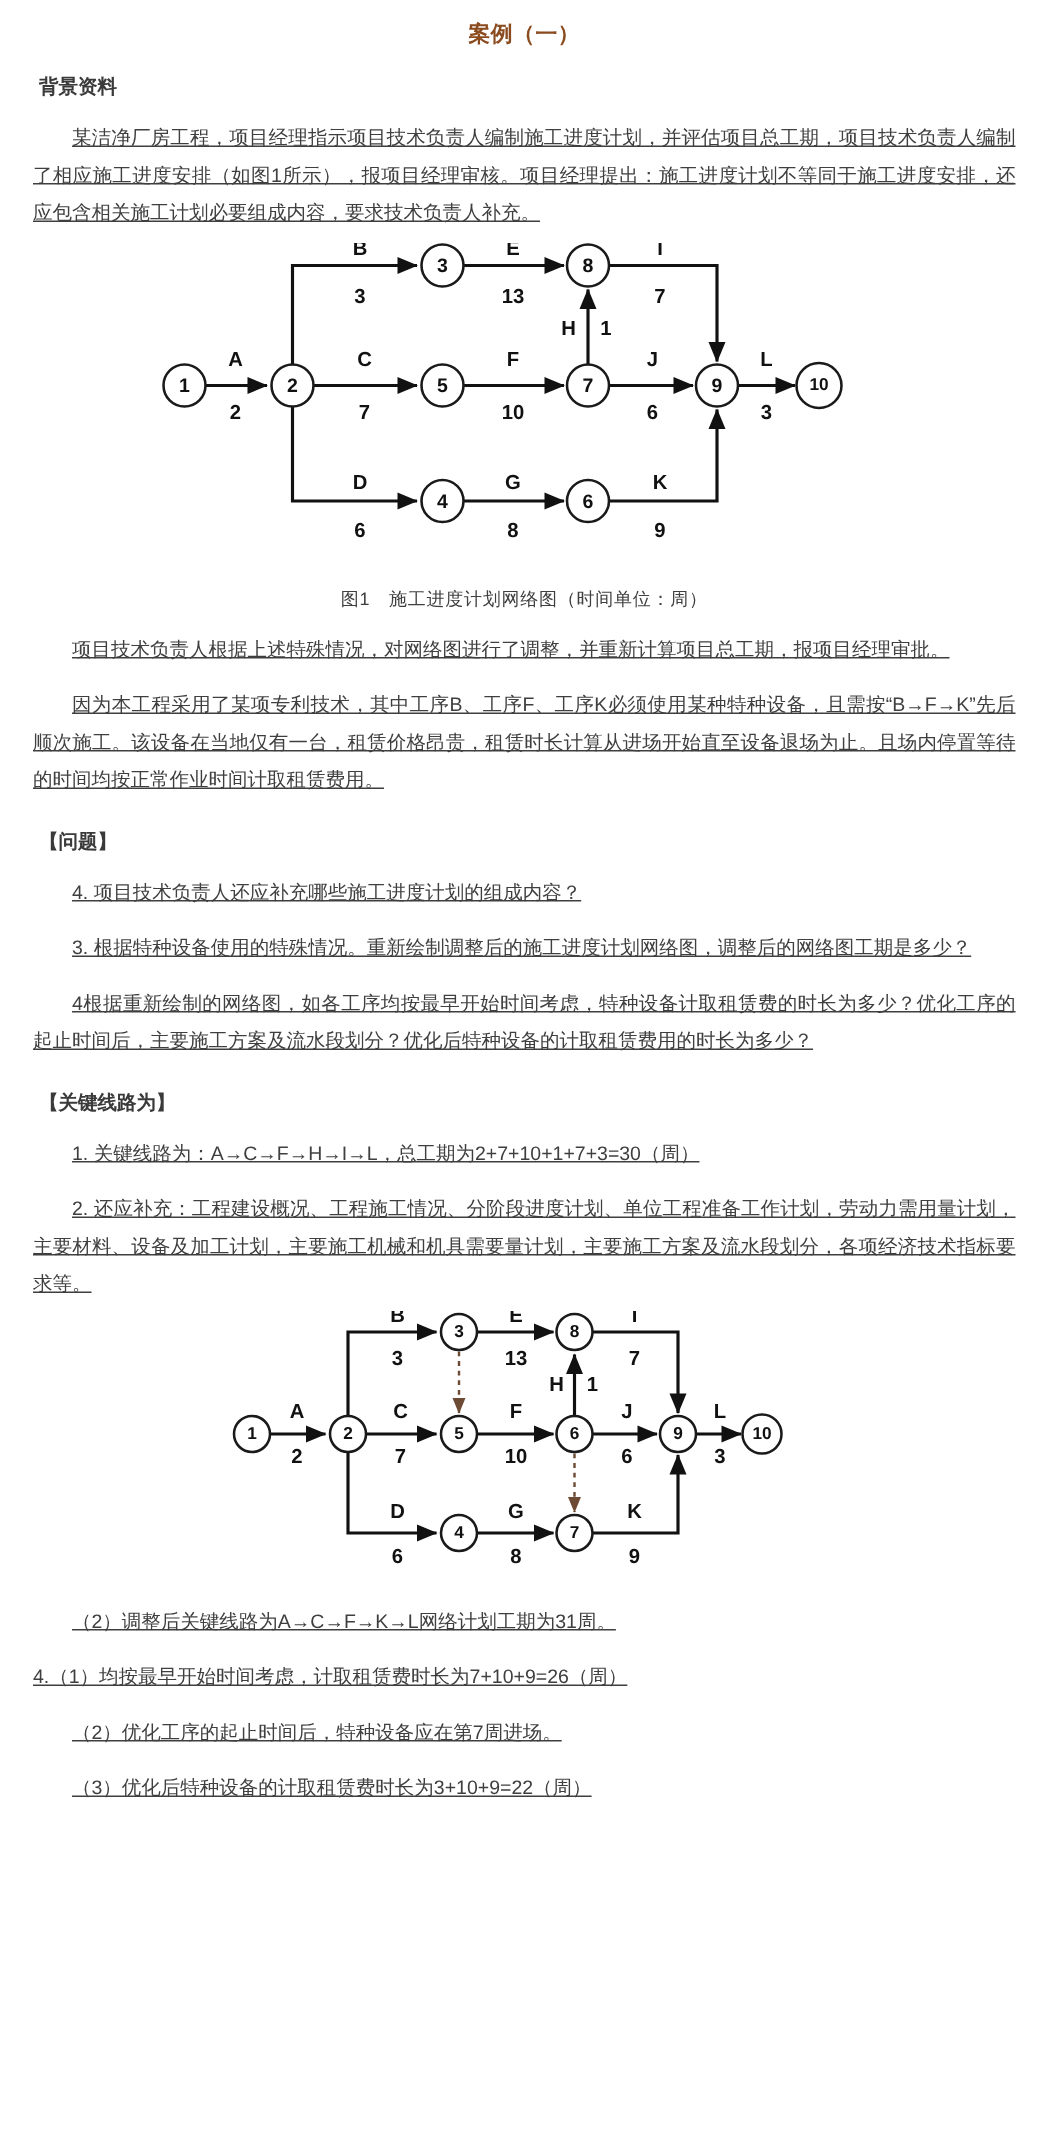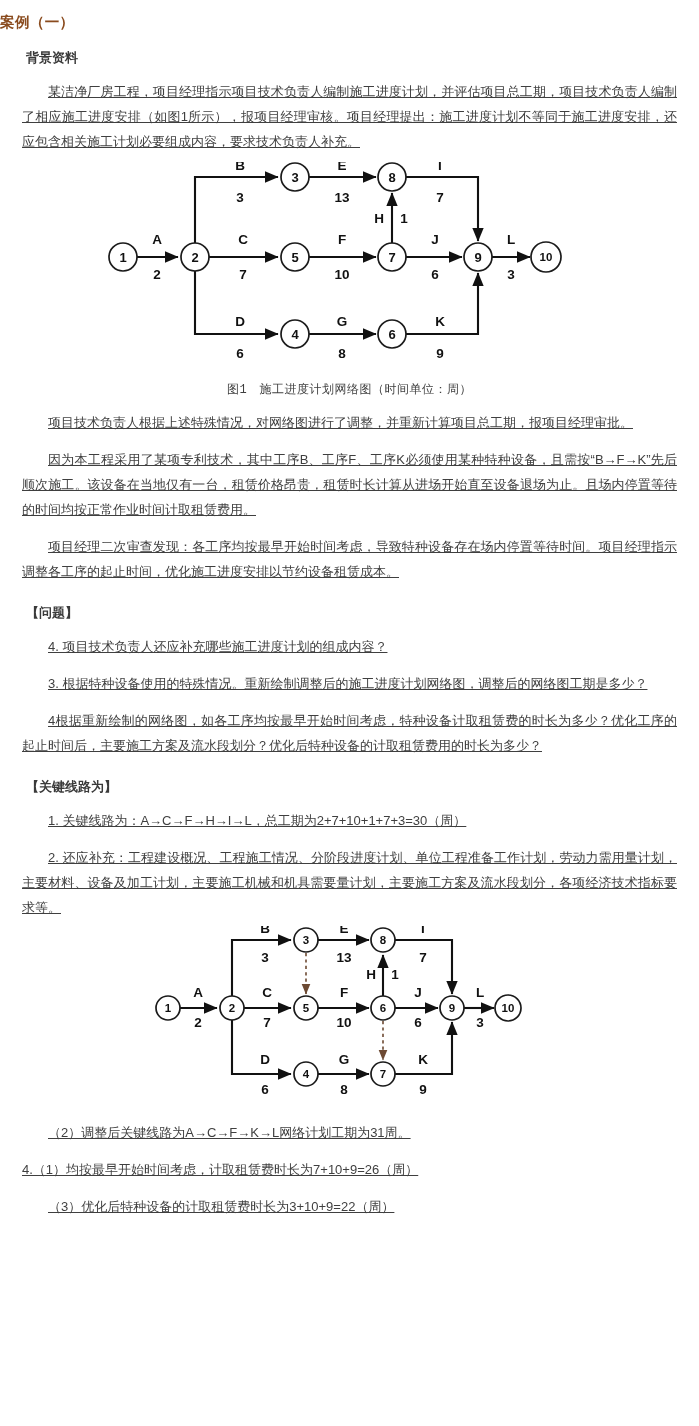--- a/index.html
+++ b/index.html
@@ -15,21 +15,21 @@
     overflow: hidden;
     position: relative;
   }
   .page {
     position: relative;
     width: 699px;
     height: 1426px;
     box-sizing: border-box;
   }
   .doc-title {
-    text-align: left;
+    text-align: center;
     font-size: 14.5px;
     font-weight: bold;
     color: #8a4b1e;
     margin: 13px 0 0 0;
     letter-spacing: 0.4px;
   }
   .section-heading {
     font-size: 13px;
     font-weight: bold;
     color: #3a3a3a;
@@ -48,22 +48,22 @@
   .bracket-heading {
     font-size: 13px;
     font-weight: bold;
     color: #3a3a3a;
     margin: 20px 0 0 26px;
   }
   .fig-caption {
     text-align: center;
     font-size: 12px;
     color: #3f3f3f;
-    font-family: Liberation Mono, monospace;
-    margin: 4px 0 0 0;
+    font-family: Liberation Sans, sans-serif;
+    margin: 14px 0 0 0;
     letter-spacing: 0.5px;
   }
   .diagram-wrap {
     position: relative;
     width: 699px;
   }
   .diagram-wrap svg { display: block; margin: 0 auto; }
 
   .nd-circle {
     fill: #ffffff;
@@ -217,21 +217,20 @@
         <circle class="nd-circle" cx="456" cy="95" r="15"></circle>
         <text class="nd-label small" x="456" y="95">10</text>
       </g>
     </svg>
   </div>
 
   <div class="fig-caption">图1　施工进度计划网络图（时间单位：周）</div>
 
   <p class="body indent">项目技术负责人根据上述特殊情况，对网络图进行了调整，并重新计算项目总工期，报项目经理审批。</p>
   <p class="body indent">因为本工程采用了某项专利技术，其中工序B、工序F、工序K必须使用某种特种设备，且需按“B→F→K”先后顺次施工。该设备在当地仅有一台，租赁价格昂贵，租赁时长计算从进场开始直至设备退场为止。且场内停置等待的时间均按正常作业时间计取租赁费用。</p>
-  <p class="body indent">项目经理二次审查发现：各工序均按最早开始时间考虑，导致特种设备存在场内停置等待时间。项目经理指示调整各工序的起止时间，优化施工进度安排以节约设备租赁成本。</p>
 
   <div class="bracket-heading">【问题】</div>
 
   <p class="body indent">4. 项目技术负责人还应补充哪些施工进度计划的组成内容？</p>
   <p class="body indent">3. 根据特种设备使用的特殊情况。重新绘制调整后的施工进度计划网络图，调整后的网络图工期是多少？</p>
   <p class="body indent">4根据重新绘制的网络图，如各工序均按最早开始时间考虑，特种设备计取租赁费的时长为多少？优化工序的起止时间后，主要施工方案及流水段划分？优化后特种设备的计取租赁费用的时长为多少？</p>
 
   <div class="bracket-heading">【关键线路为】</div>
 
   <p class="body indent">1. 关键线路为：A→C→F→H→I→L，总工期为2+7+10+1+7+3=30（周）</p>
@@ -349,15 +348,16 @@
       </g>
       <g>
         <circle class="nd-circle" cx="368" cy="82" r="13"></circle>
         <text class="nd-label small" x="368" y="82">10</text>
       </g>
     </svg>
   </div>
 
   <p class="body indent">（2）调整后关键线路为A→C→F→K→L网络计划工期为31周。</p>
   <p class="body" style="margin-left:22px;">4.（1）均按最早开始时间考虑，计取租赁费时长为7+10+9=26（周）</p>
+  <p class="body indent">（2）优化工序的起止时间后，特种设备应在第7周进场。</p>
   <p class="body indent">（3）优化后特种设备的计取租赁费时长为3+10+9=22（周）</p>
 
 </div>
 
 </body></html>

